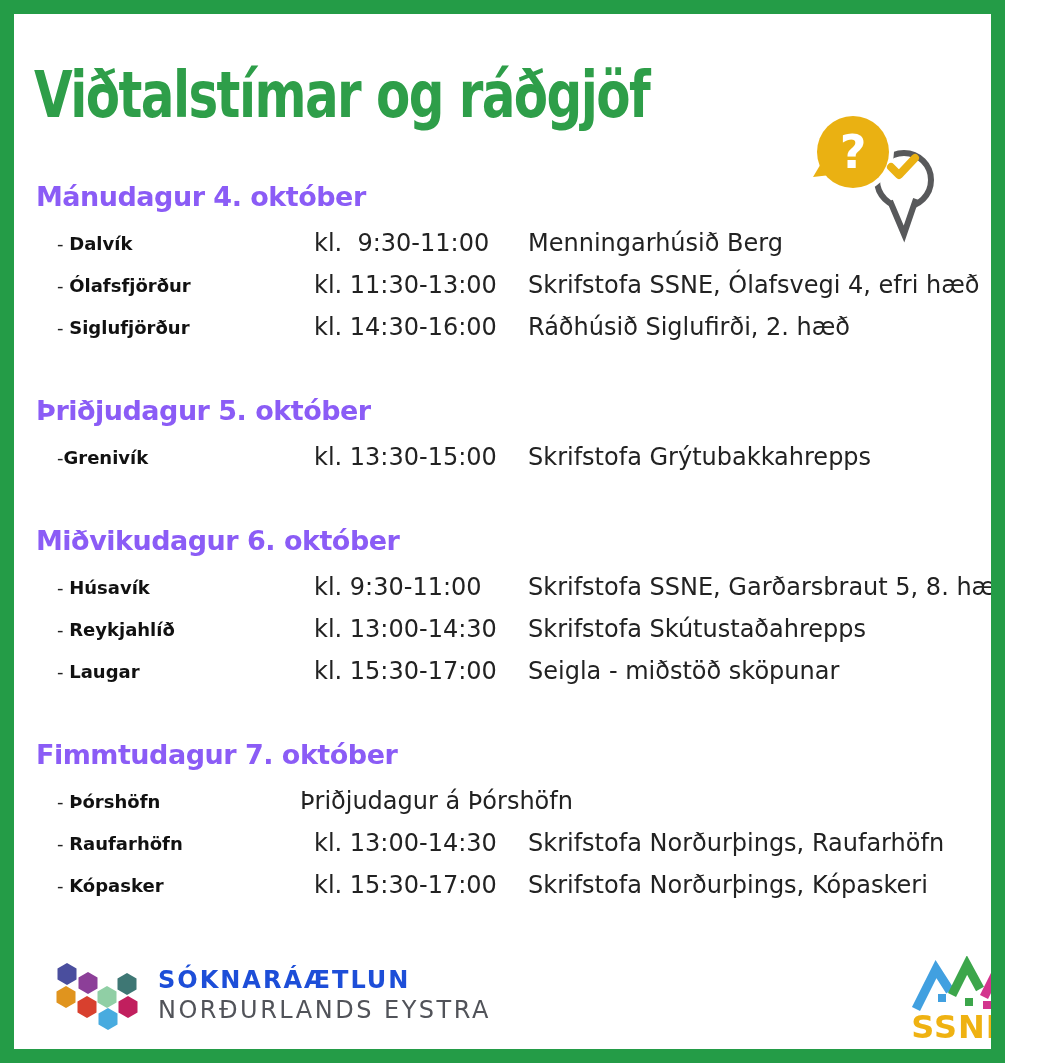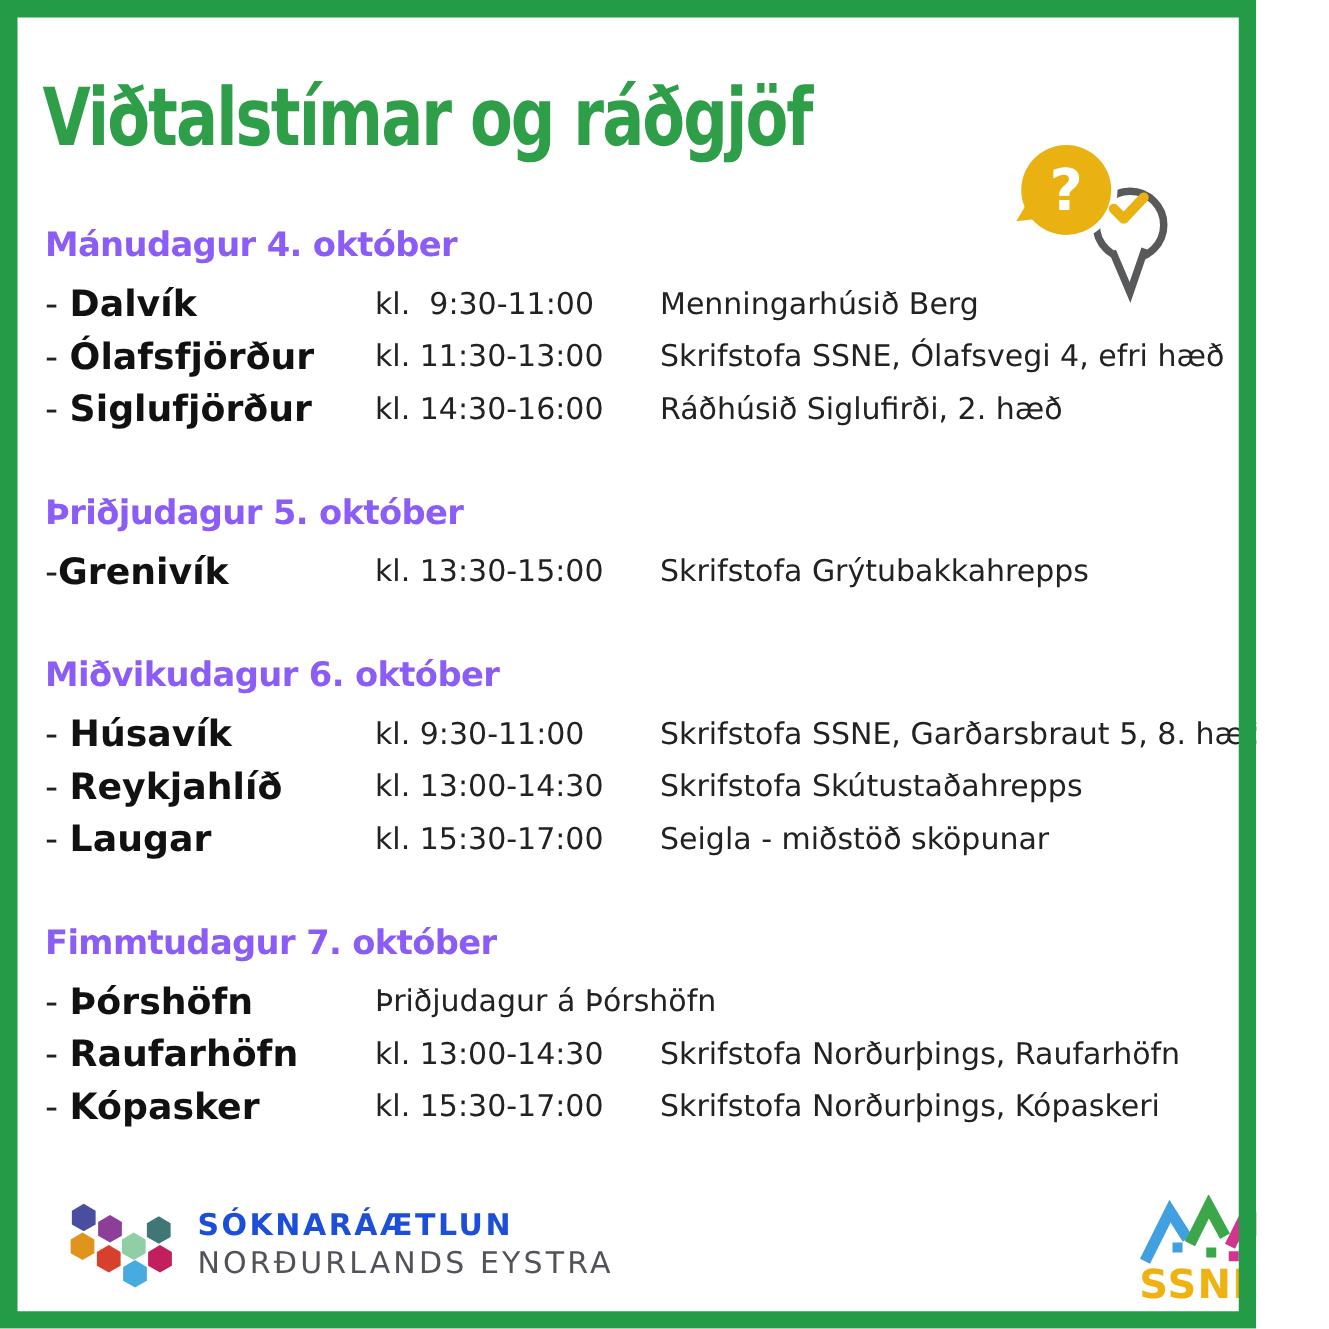--- a/index.html
+++ b/index.html
@@ -47,24 +47,24 @@
     color: #8b5cf6;
     letter-spacing: -0.5px;
   }
   .row {
     display: grid;
     grid-template-columns: 264px 228px 1fr;
     align-items: center;
     height: 42px;
     color: #222222;
   }
-  .place-cell { font-size: 29px; white-space: pre; }
+  .place-cell { font-size: 18px; white-space: pre; margin-left: 21px; }
   .dash { font-weight: normal; }
   .place { font-weight: bold; color: #111111; }
-  .time { font-size: 24px; white-space: pre; }
+  .time { font-size: 24px; white-space: pre; margin-left: 14px; }
   .venue { font-size: 24px; white-space: nowrap; }
   .footer-left-logo { position: absolute; left: 46px; top: 952px; }
   .footer-text { position: absolute; left: 158px; top: 966px; }
   .footer-text .l1 {
     font-size: 24px;
     font-weight: bold;
     color: #1d4ed8;
     letter-spacing: 2px;
     line-height: 28px;
     white-space: nowrap;

